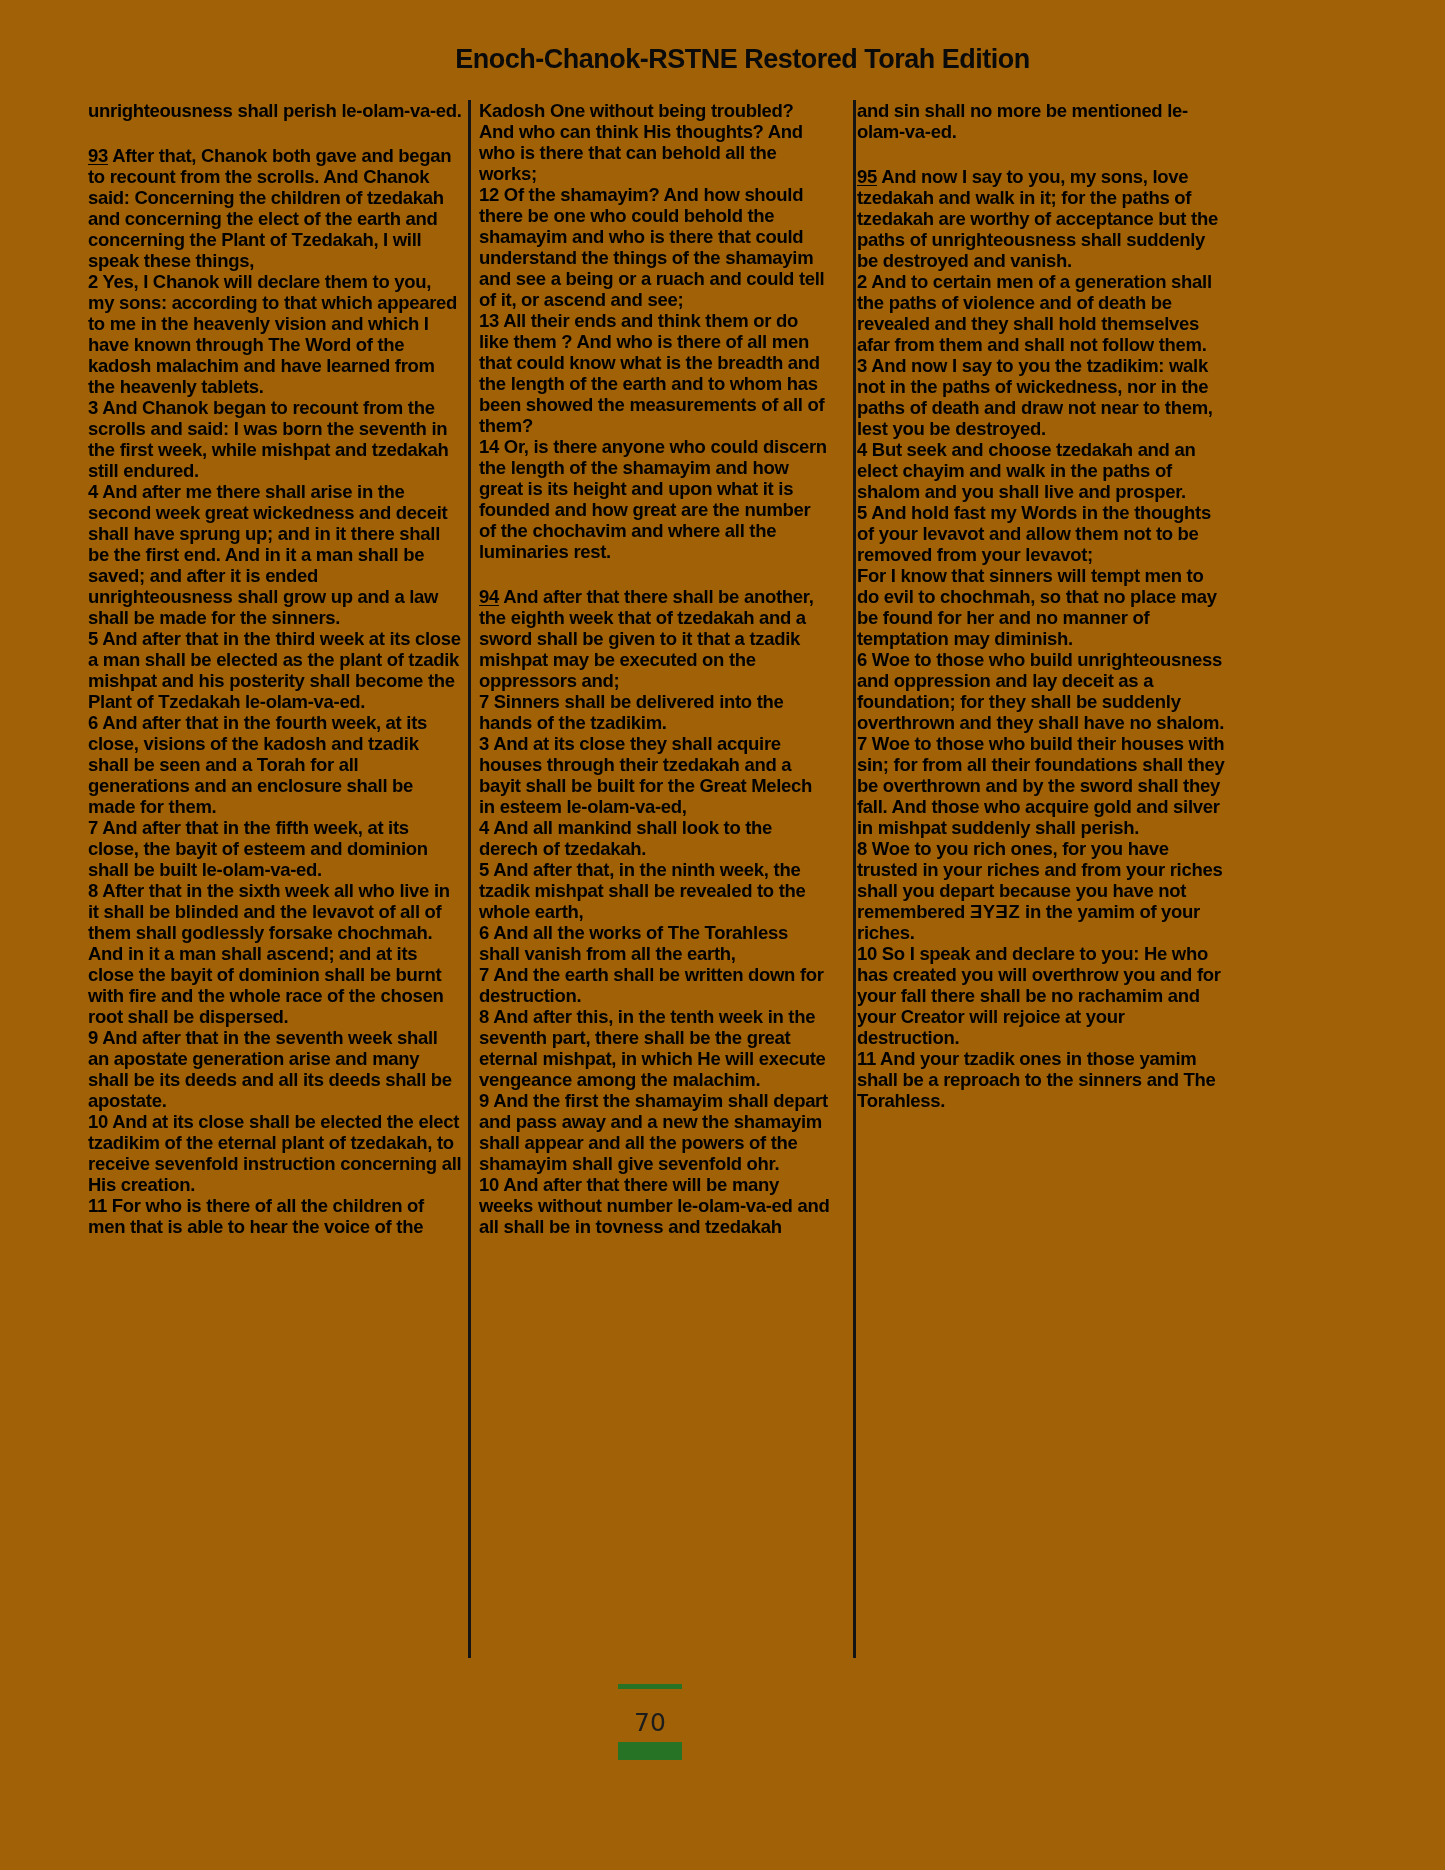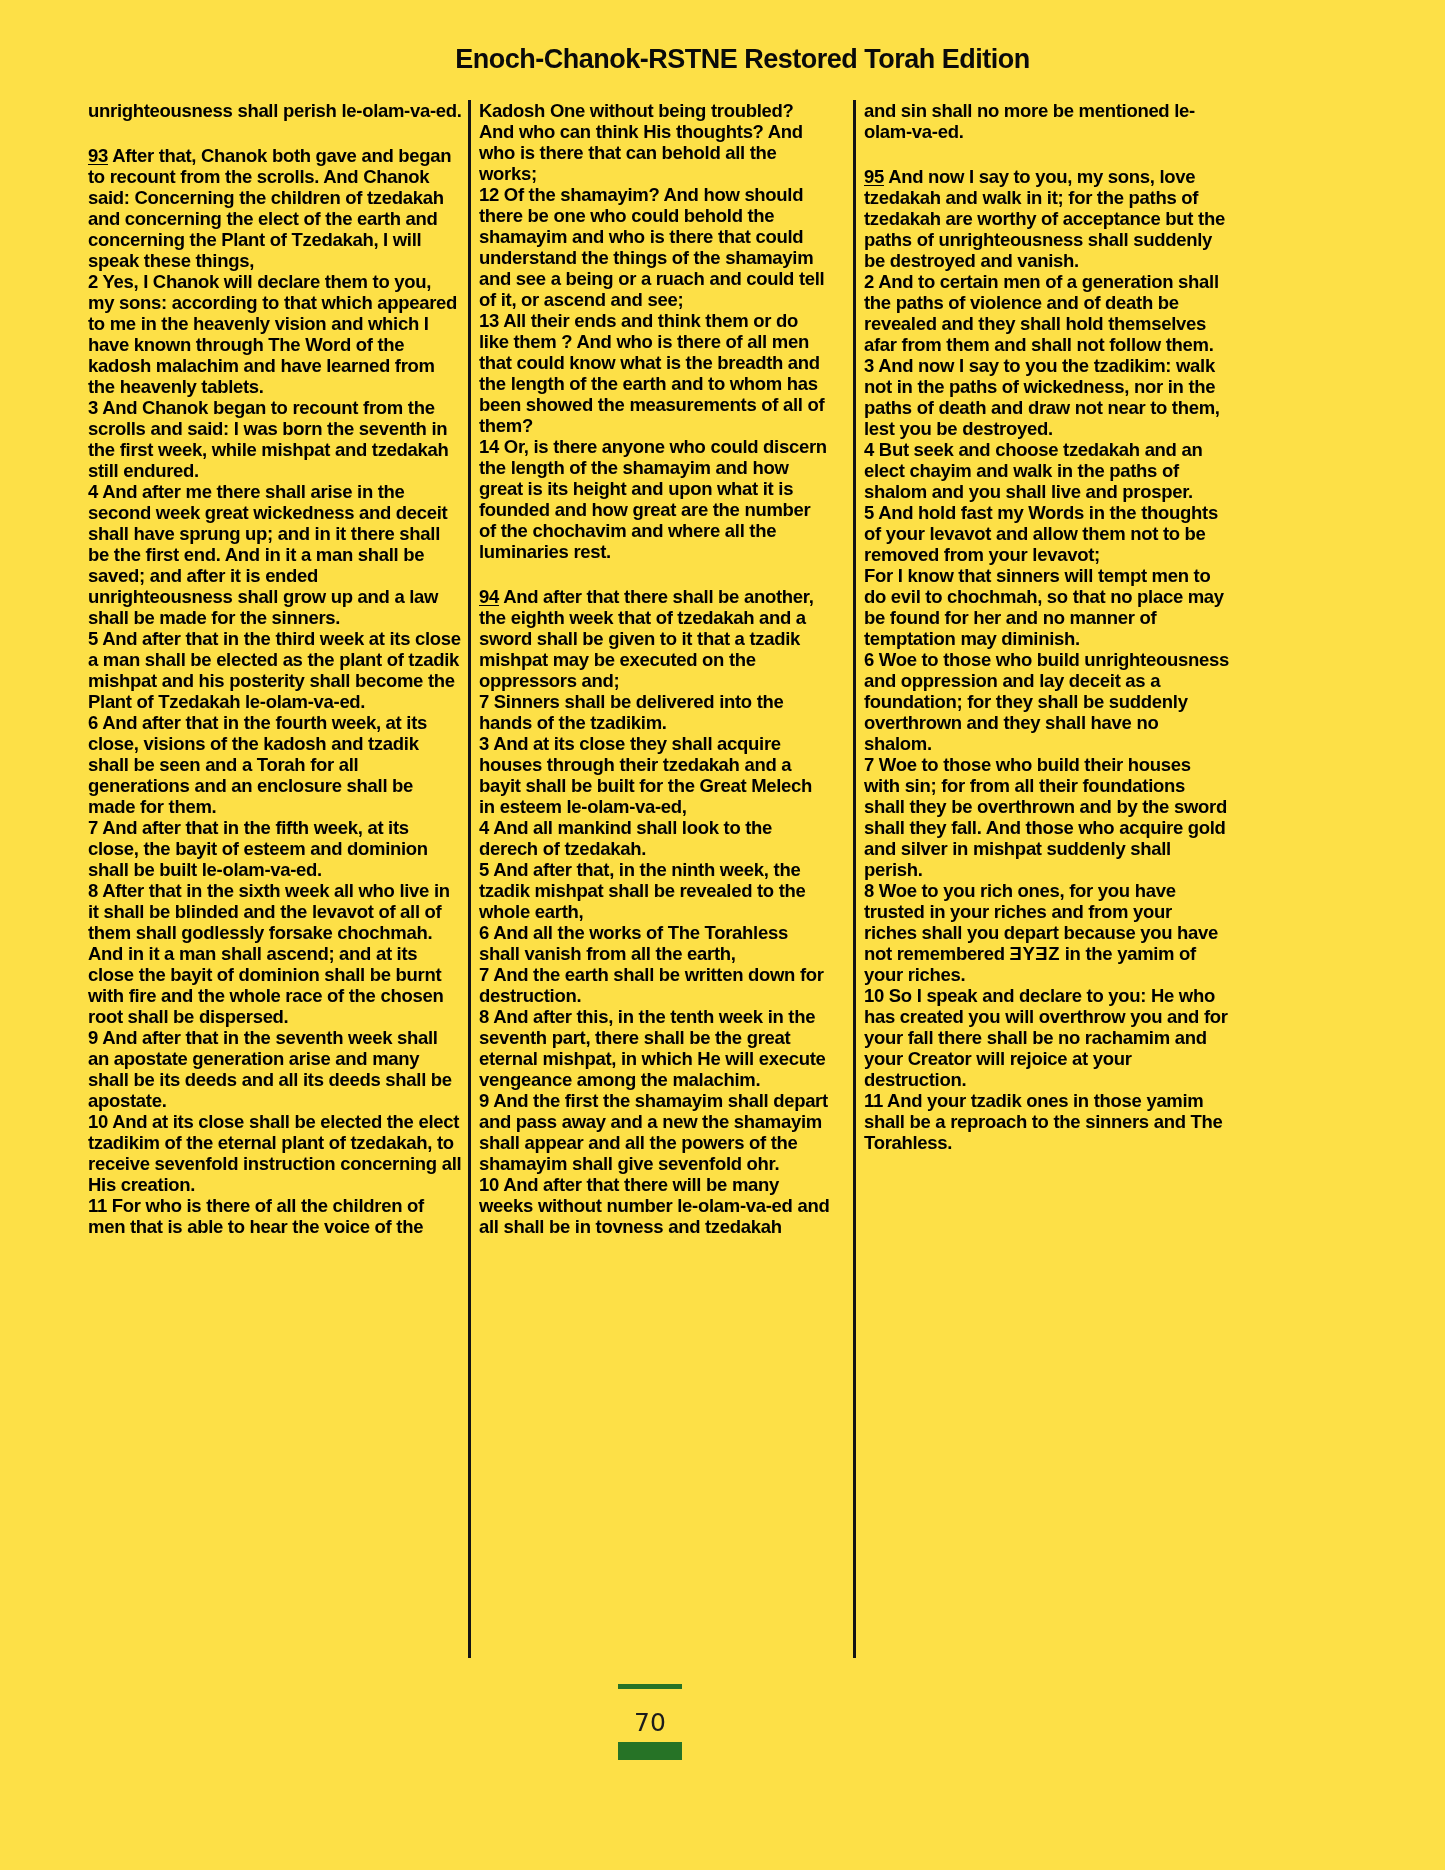--- a/index.html
+++ b/index.html
@@ -4,21 +4,21 @@
 <style>
   html, body {
     margin: 0;
     padding: 0;
     background: #ffffff;
   }
   .sheet {
     position: relative;
     width: 1445px;
     height: 1870px;
-    background: #fde047;
+    background: #a16207;
     font-family: "Liberation Sans", sans-serif;
     color: #000;
     overflow: hidden;
   }
   .page-header {
     position: absolute;
     top: 44px;
     left: 0;
     width: 100%;
     box-sizing: border-box;
@@ -41,21 +41,21 @@
   }
   .col {
     box-sizing: border-box;
     font-size: 18.5px;
     line-height: 21px;
     font-weight: 700;
     letter-spacing: -0.3px;
   }
   .col-1 { width: 380px; padding-right: 6px; }
   .col-2 { width: 385px; border-left: 3px solid #141414; padding-left: 8px; padding-right: 22px; }
-  .col-3 { width: 378px; border-left: 3px solid #141414; padding-left: 8px; padding-right: 2px; }
+  .col-3 { width: 378px; border-left: 3px solid #141414; padding-left: 1px; padding-right: 2px; }
   .para {
     margin: 0;
   }
   .gap { height: 24px; }
   .chnum {
     text-decoration: underline;
     text-underline-offset: 2px;
   }
   .yhwh {
     letter-spacing: 0.5px;

